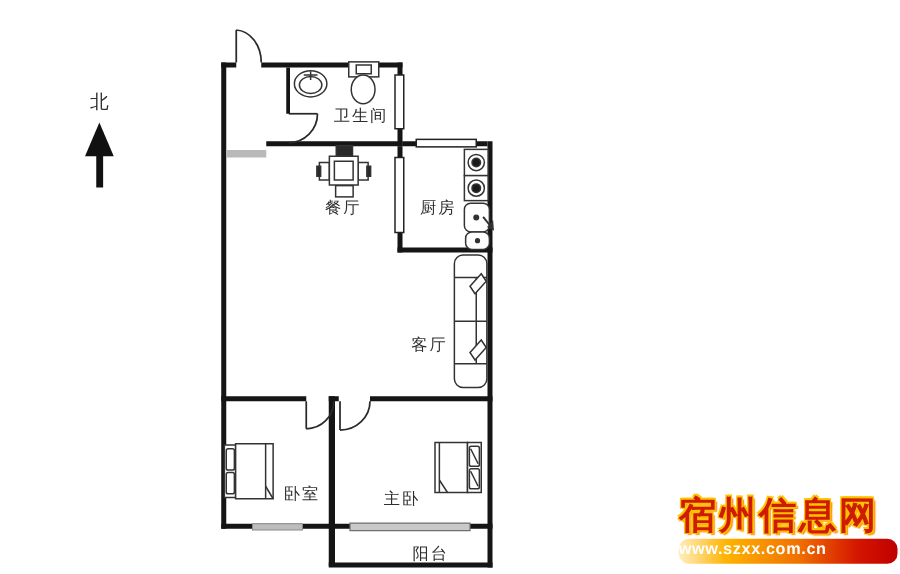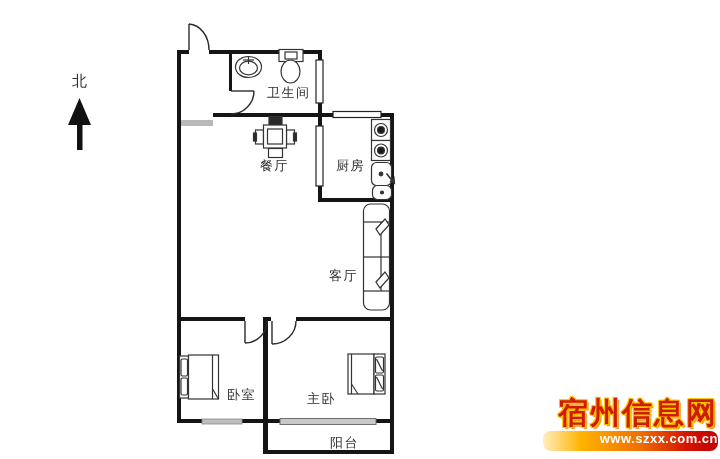--- a/index.html
+++ b/index.html
@@ -7,21 +7,21 @@
     position:relative;width:720px;height:459px;background:#ffffff;overflow:hidden;
     font-family:"DejaVu Sans",sans-serif;
   }
   svg text{
     font-family:"DejaVu Sans",sans-serif;
     fill:#2e2e2e;
   }
   .room-label{font-size:13px;letter-spacing:1.5px;}
   .north-label{font-size:15px;}
   .watermark{
-    position:absolute;left:543px;top:396px;width:175px;text-align:right;
+    position:absolute;left:543px;top:396px;width:175px;text-align:left;
   }
   .wm-name{
     font-family:"DejaVu Serif",serif;
     font-weight:bold;font-size:30px;line-height:34px;letter-spacing:2px;
     color:#cf1b00;white-space:nowrap;
     text-shadow:-1px -1px 0 #ffc400,1px -1px 0 #ffc400,-1px 1px 0 #ffc400,
                  1px 1px 0 #ffc400,2px 2px 1px #ff9000;
   }
   .wm-url{
     margin-top:1px;height:20px;line-height:16px;border-radius:8px;

